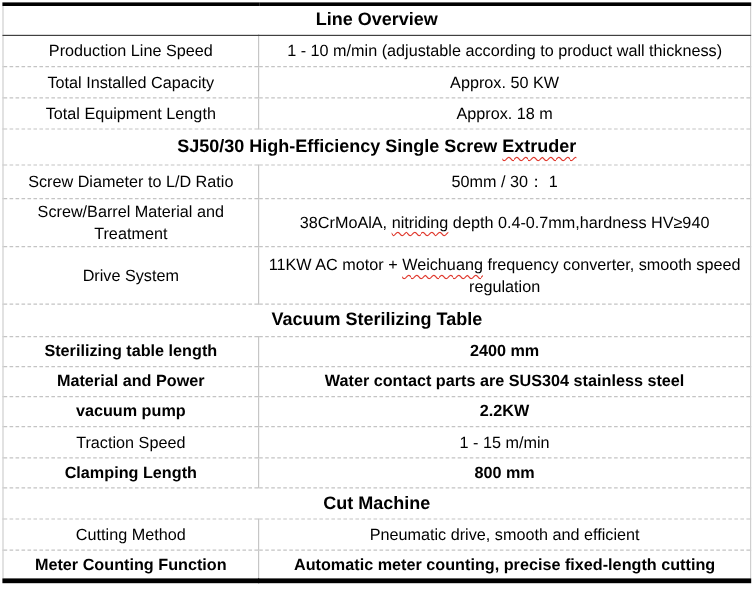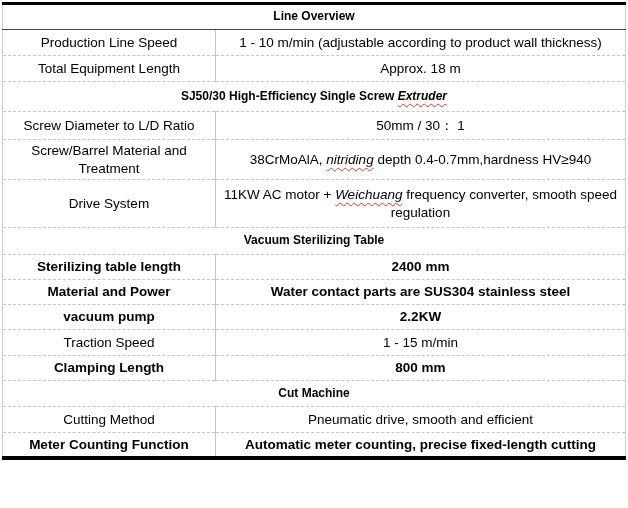--- a/index.html
+++ b/index.html
@@ -31,61 +31,64 @@
     text-align: center;
     vertical-align: middle;
     font-size: 13.5px;
     line-height: 1.3;
     padding: 2px 6px;
     color: #000000;
   }
   td.label { border-right: 1px solid #c6c6c6; }
   tr.section-header td {
     font-weight: 700;
-    font-size: 12px;
+    font-size: 15px;
     border-right: none;
     margin-top: 20px;
   }
   tr.section-header.first td {
     border-top: none;
     border-bottom: 1px solid #404040;
   }
   tr.h26  { height: 26px; }
   tr.h25  { height: 25px; font-weight: bold; }
   tr.h27  { height: 27px; }
   tr.h28  { height: 28px; margin-top: 12px; }
   tr.h30  { height: 30px; }
   tr.h38  { height: 38px; margin-top: 48px; }
   tr.h48  { height: 48px; padding-left: 11px; }
   .squiggle {
     text-decoration: underline;
     text-decoration-style: wavy;
     text-decoration-color: #e03a2f;
     text-decoration-thickness: 1px;
     text-underline-offset: 3px;
-    font-style: italic;
   }
 </style>
 </head>
 <body>
 
 <div class="page">
   <table class="spec-table">
     <colgroup>
         <col class="col-label">
         <col class="col-value">
       </colgroup>
     <tbody>
 
       <tr class="section-header first h26">
         <td colspan="2">Line Overview</td>
       </tr>
       <tr class="data-row h26">
         <td class="label">Production Line Speed</td>
         <td class="value">1 - 10 m/min (adjustable according to product wall thickness)</td>
+      </tr>
+      <tr class="data-row h26">
+        <td class="label">Total Installed Capacity</td>
+        <td class="value">Approx. 50 KW</td>
       </tr>
       <tr class="data-row h26">
         <td class="label">Total Equipment Length</td>
         <td class="value">Approx. 18 m</td>
       </tr>
 
       <tr class="section-header h30">
         <td colspan="2"><span>SJ50/30 High-Efficiency Single Screw </span><span class="squiggle">Extruder</span></td>
       </tr>
       <tr class="data-row h28">

